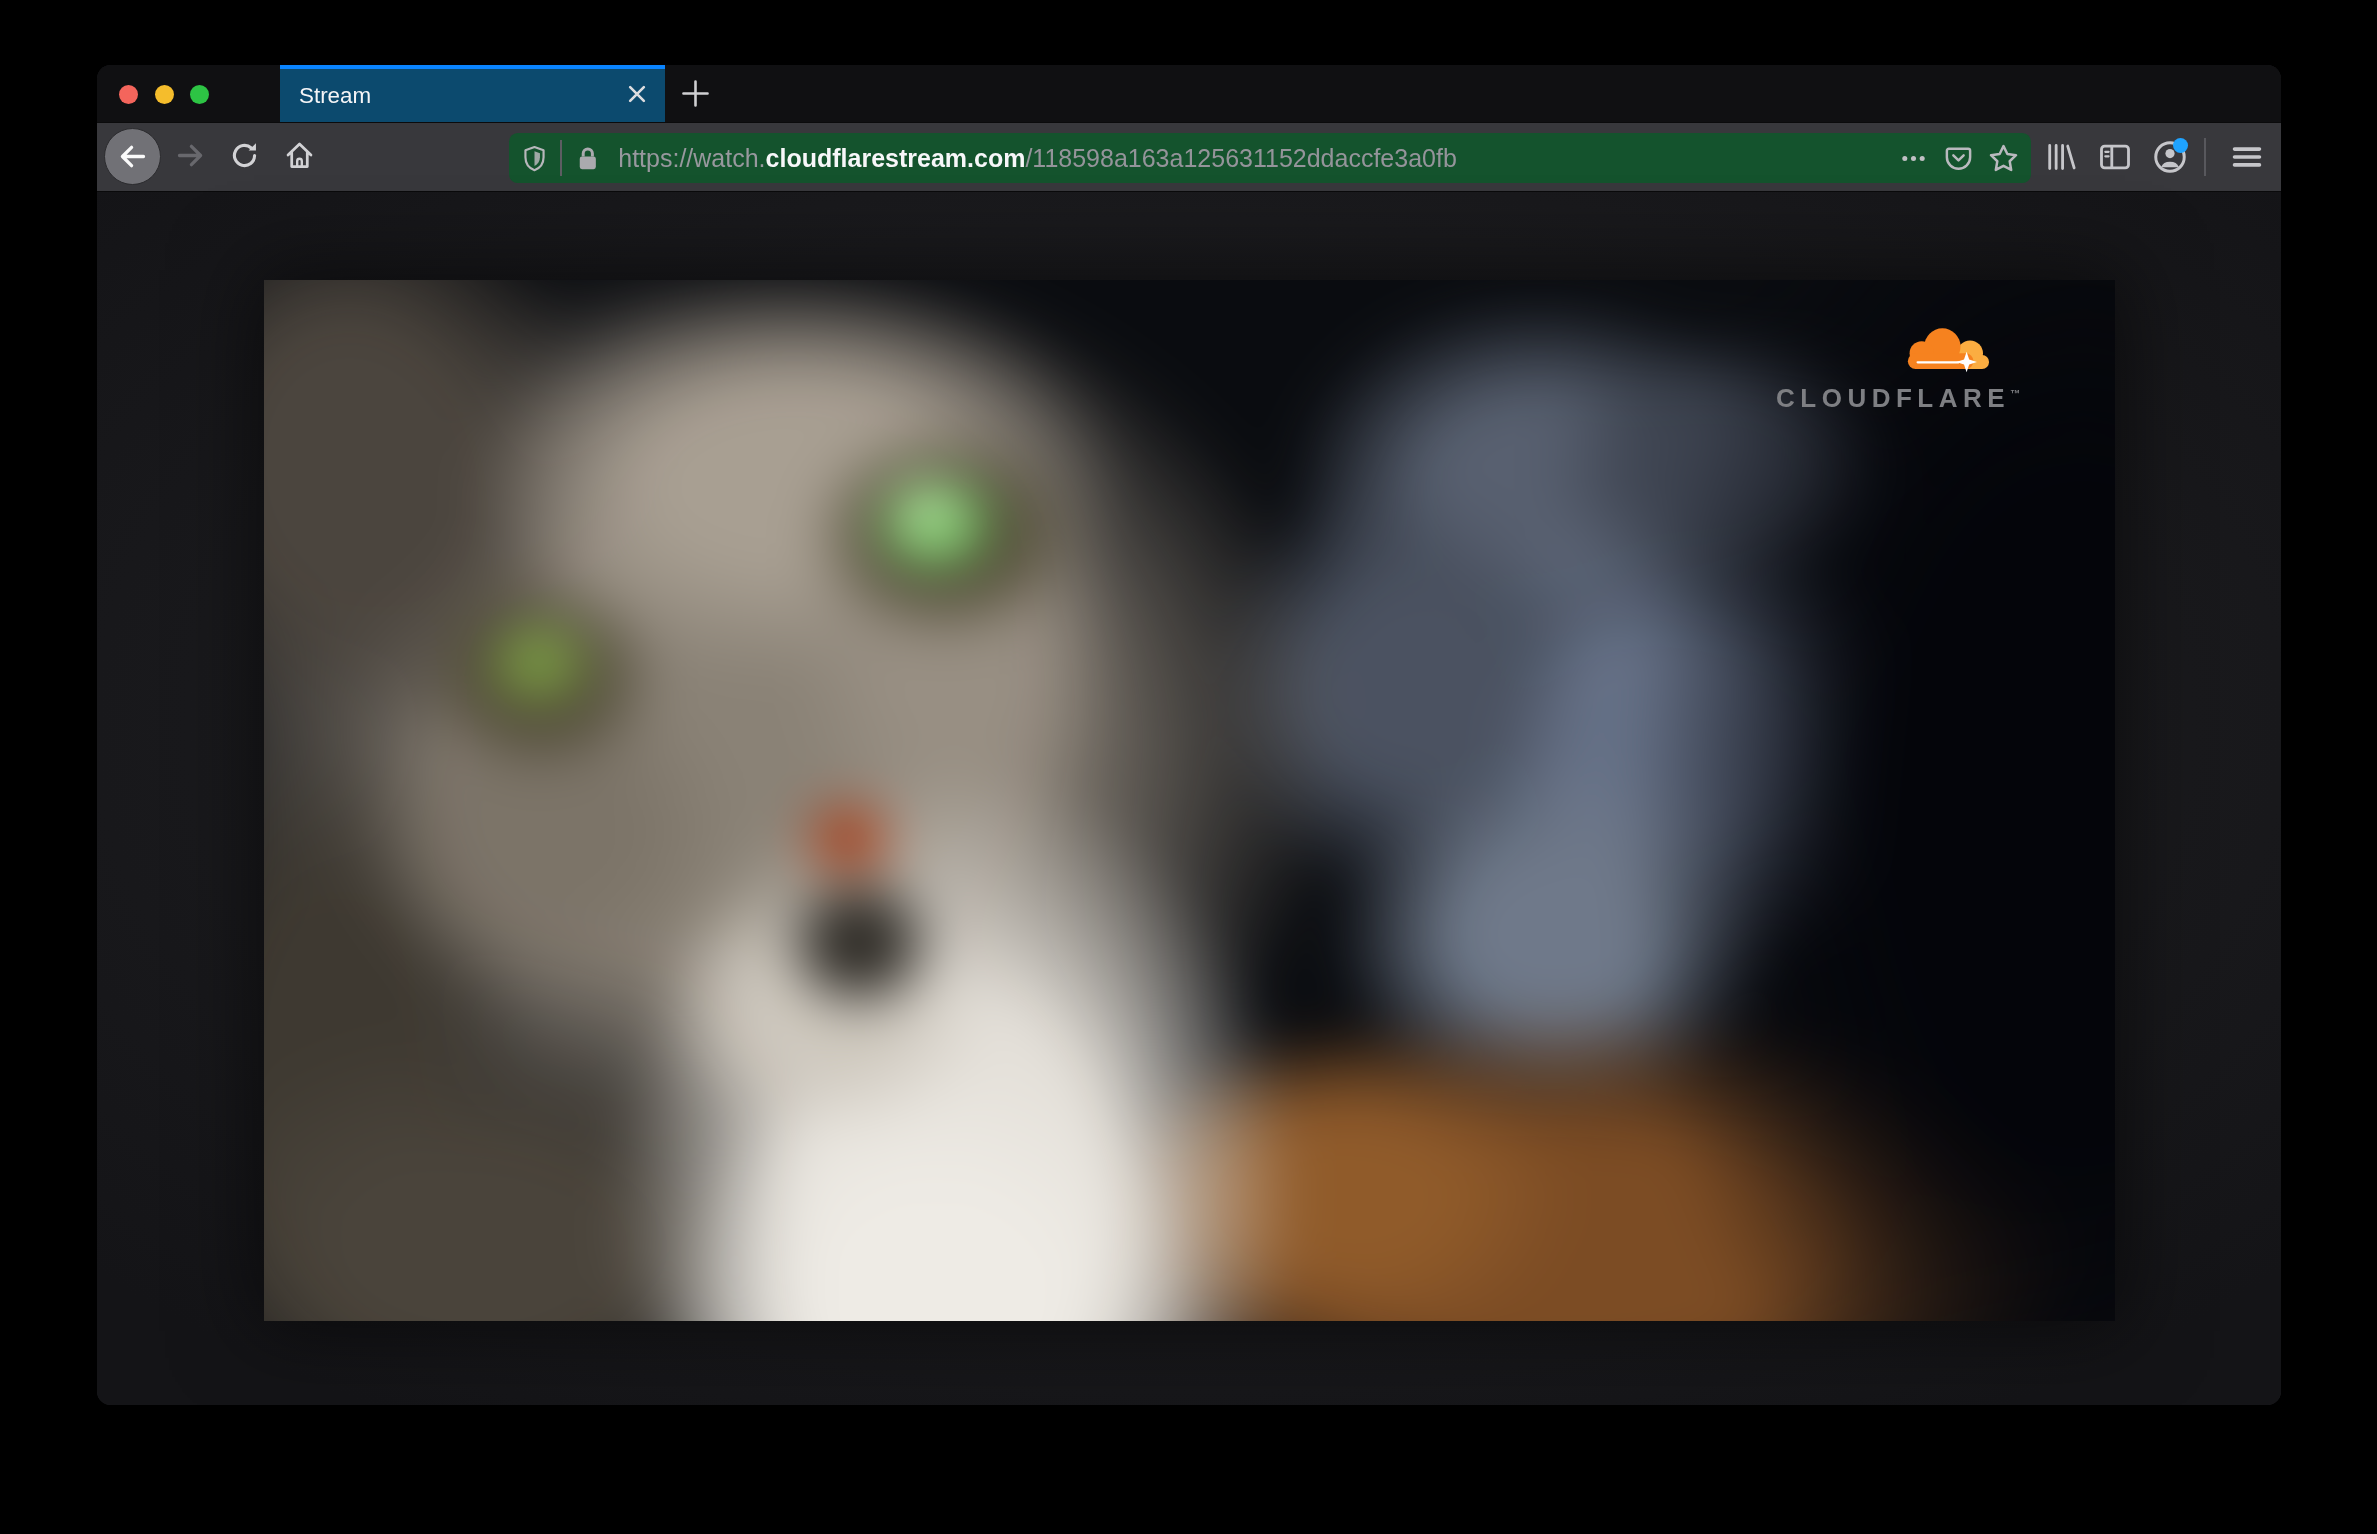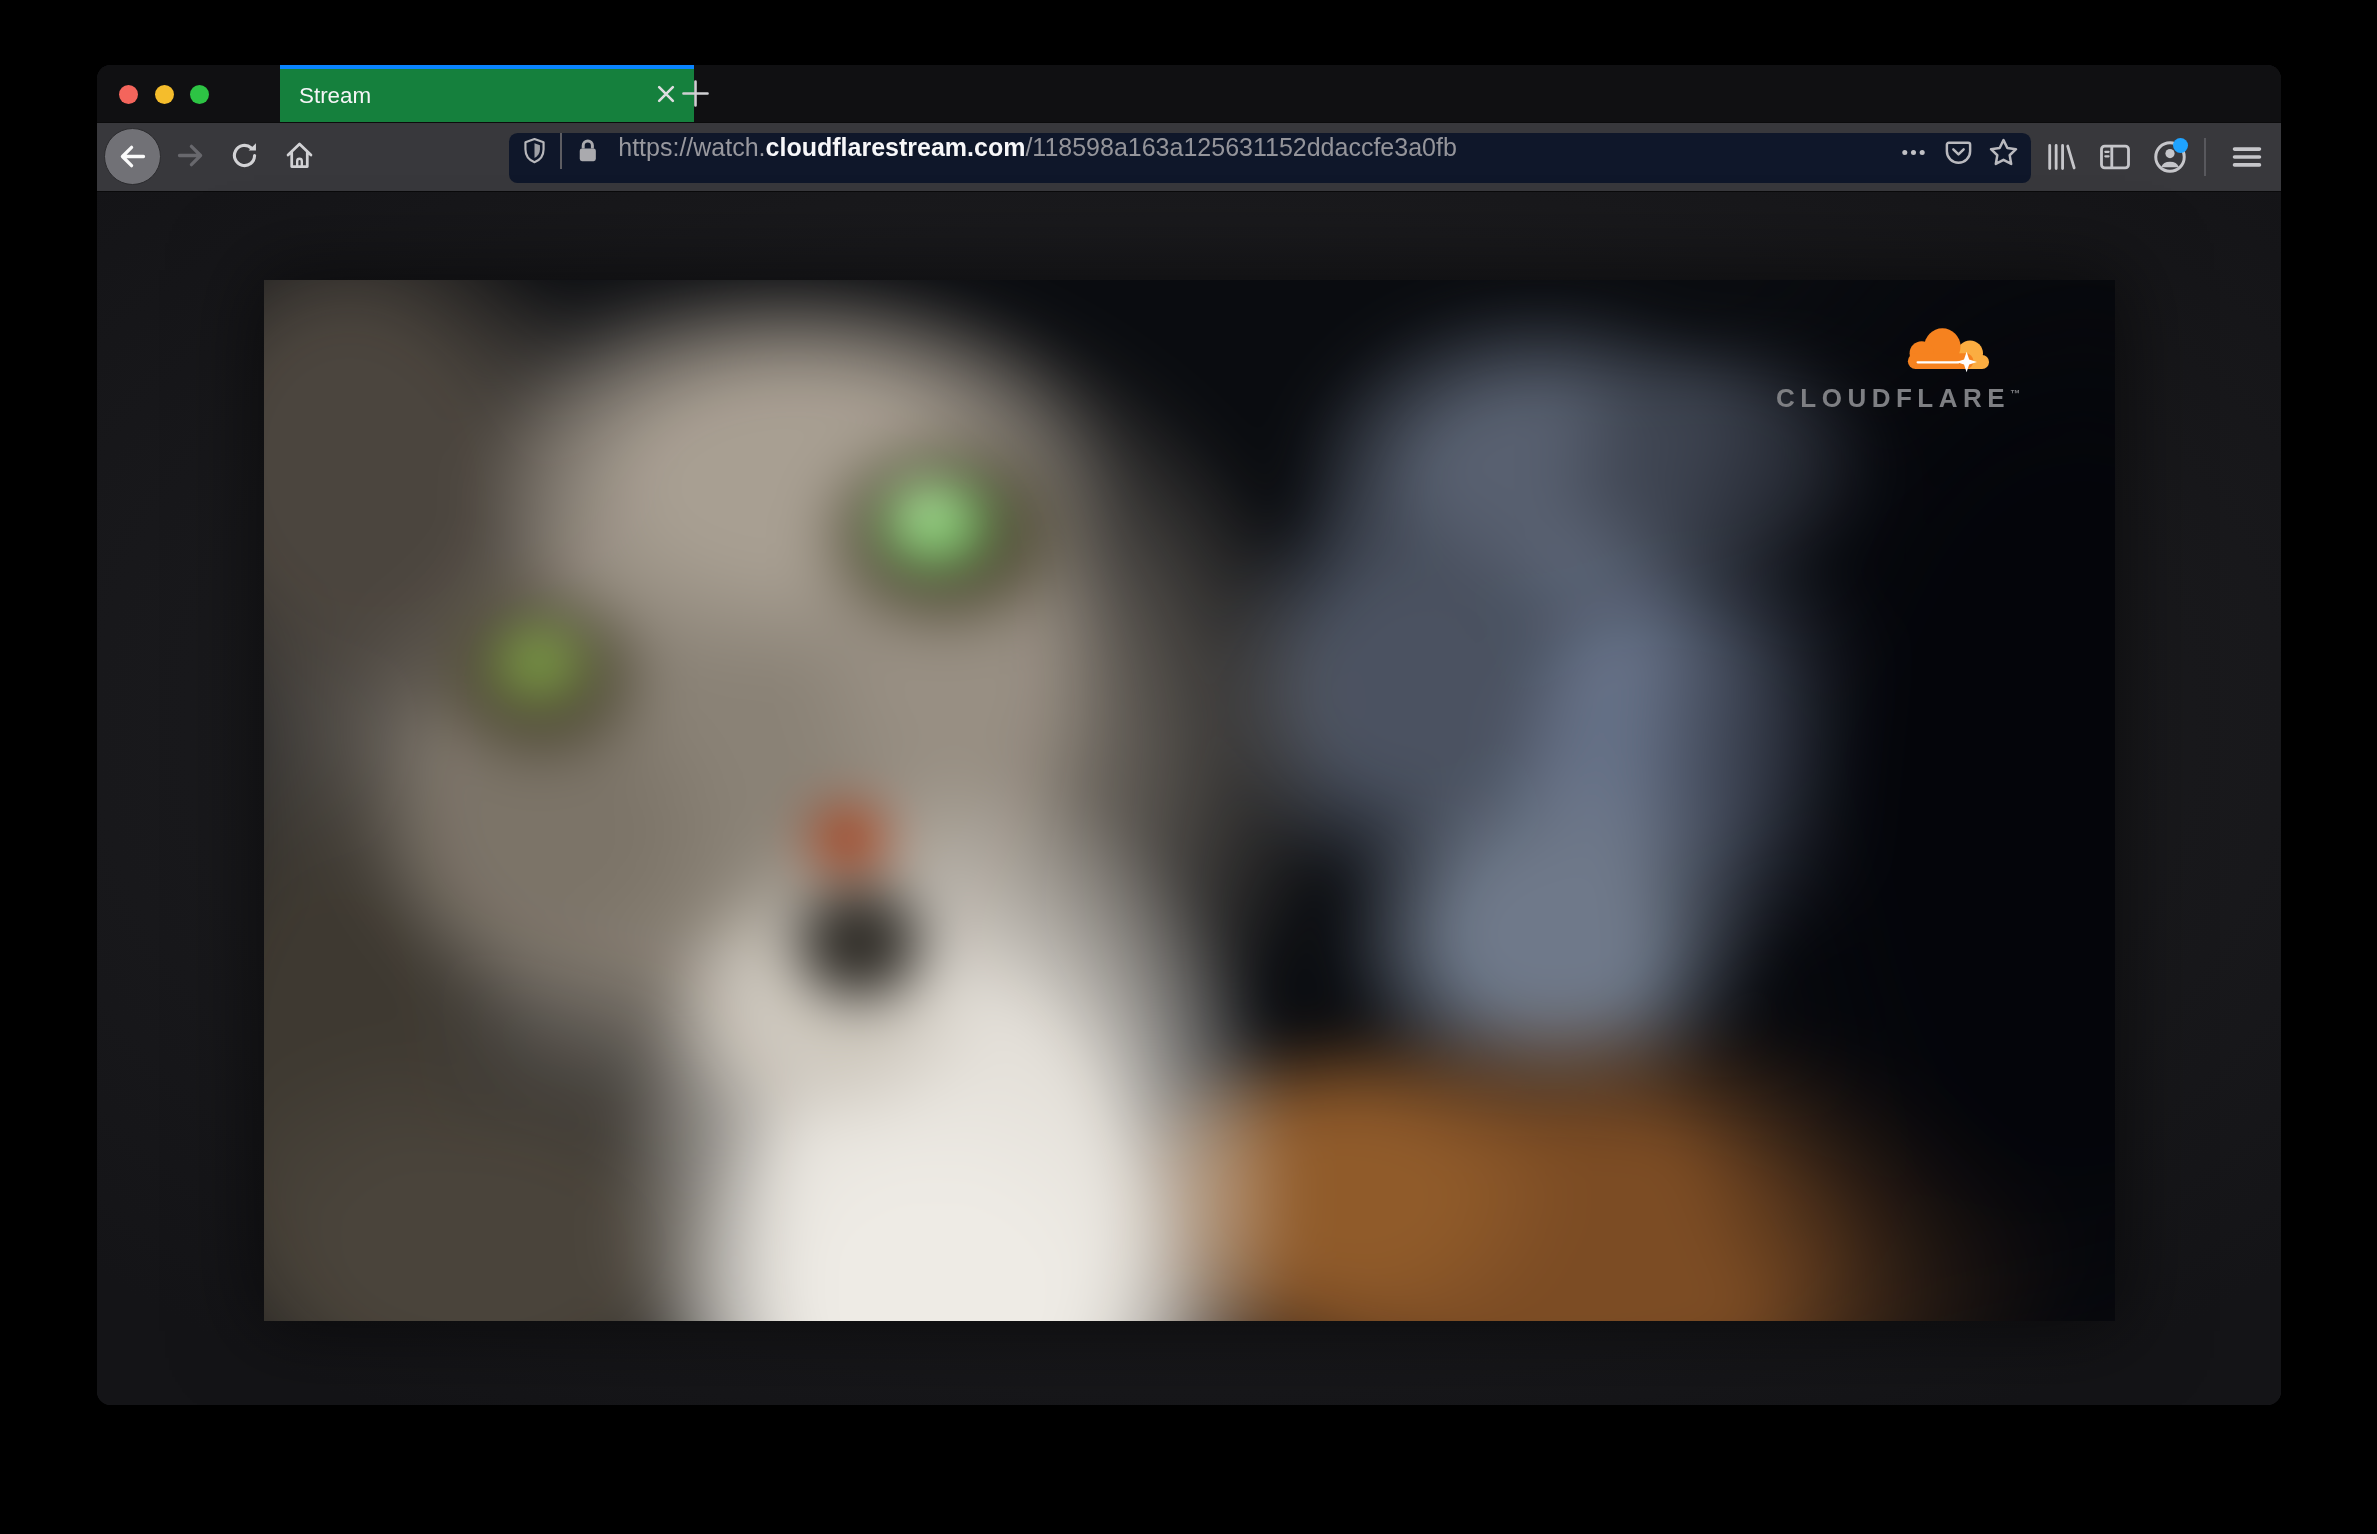--- a/index.html
+++ b/index.html
@@ -8,40 +8,40 @@
   .window{position:absolute;left:97px;top:65px;width:2184px;height:1340px;
           border-radius:13.8px;overflow:hidden;background:#1d1d20;}
 
   
   .tabstrip{position:absolute;left:0;top:0;width:100%;height:57px;background:#101012;}
   .lights{position:absolute;left:22.4px;top:20px;display:flex;gap:16.4px;}
   .light{width:19px;height:19px;border-radius:50%;display:block;}
   .light.red{background:var(--traffic-red,#f4655c);}
   .light.yellow{background:var(--traffic-yellow,#f5bd2c);}
   .light.green{background:var(--traffic-green,#2dc444);}
-  .tab{position:absolute;left:183px;top:0;width:385px;height:57px;background:#15803d;padding-left:29px;}
+  .tab{position:absolute;left:183px;top:0;width:385px;height:57px;background:#0c4a6e;}
   .tab::before{content:"";position:absolute;left:0;top:0;width:100%;height:4.3px;
                background:var(--accent-blue,#0a84ff);}
   .tab-title{position:absolute;left:19px;top:4.3px;height:53px;line-height:53px;
              font-size:22.4px;font-weight:500;color:#f5f5f7;white-space:nowrap;}
   .tab-close{position:absolute;right:16.4px;top:17px;width:24px;height:24px;}
   .newtab{position:absolute;left:574px;top:13px;width:48px;height:31px;
           display:flex;align-items:center;justify-content:center;}
 
   
   .toolbar{position:absolute;left:0;top:57px;width:100%;height:70px;background:#38383c;
            border-top:0.9px solid #0b0b0c;border-bottom:1.7px solid #0a0a0b;box-sizing:border-box;}
   .nav-btn{position:absolute;display:flex;align-items:center;justify-content:center;}
   .back{left:6.9px;top:5.2px;width:55px;height:55px;border-radius:50%;background:#717176;
         border:0.9px solid #2c2c2f;}
   .fwd{left:76px;top:15.5px;width:34px;height:34px;}
   .reload{left:130px;top:15.5px;width:34px;height:34px;}
   .home{left:185px;top:15.5px;width:34px;height:34px;}
-  .urlbar{position:absolute;left:412px;top:10.3px;width:1522px;height:50px;background:#0f172a;
-          border-radius:8.6px;display:flex;box-sizing:border-box;
+  .urlbar{position:absolute;left:412px;top:10.3px;width:1522px;height:50px;background:#14532d;
+          border-radius:8.6px;display:flex;align-items:center;box-sizing:border-box;
           padding-right:8.6px;}
   .ub-icon{display:flex;align-items:center;justify-content:center;width:34px;height:34px;flex:0 0 auto;}
   .ub-icon.first{margin-left:8.6px;}
   .ub-divider{width:1.7px;height:36px;background:#5d5d62;margin:0 8.6px;flex:0 0 auto;}
   .url-text{margin-left:13.8px;font-size:25px;white-space:nowrap;overflow:hidden;}
   .u-proto{color:#98989e;}
   .u-domain{color:#f7f7f9;font-weight:600;}
   .u-path{color:#94949a;}
   .ub-spacer{flex:1 1 auto;}
   .ub-action{display:flex;align-items:center;justify-content:center;width:38px;height:38px;

